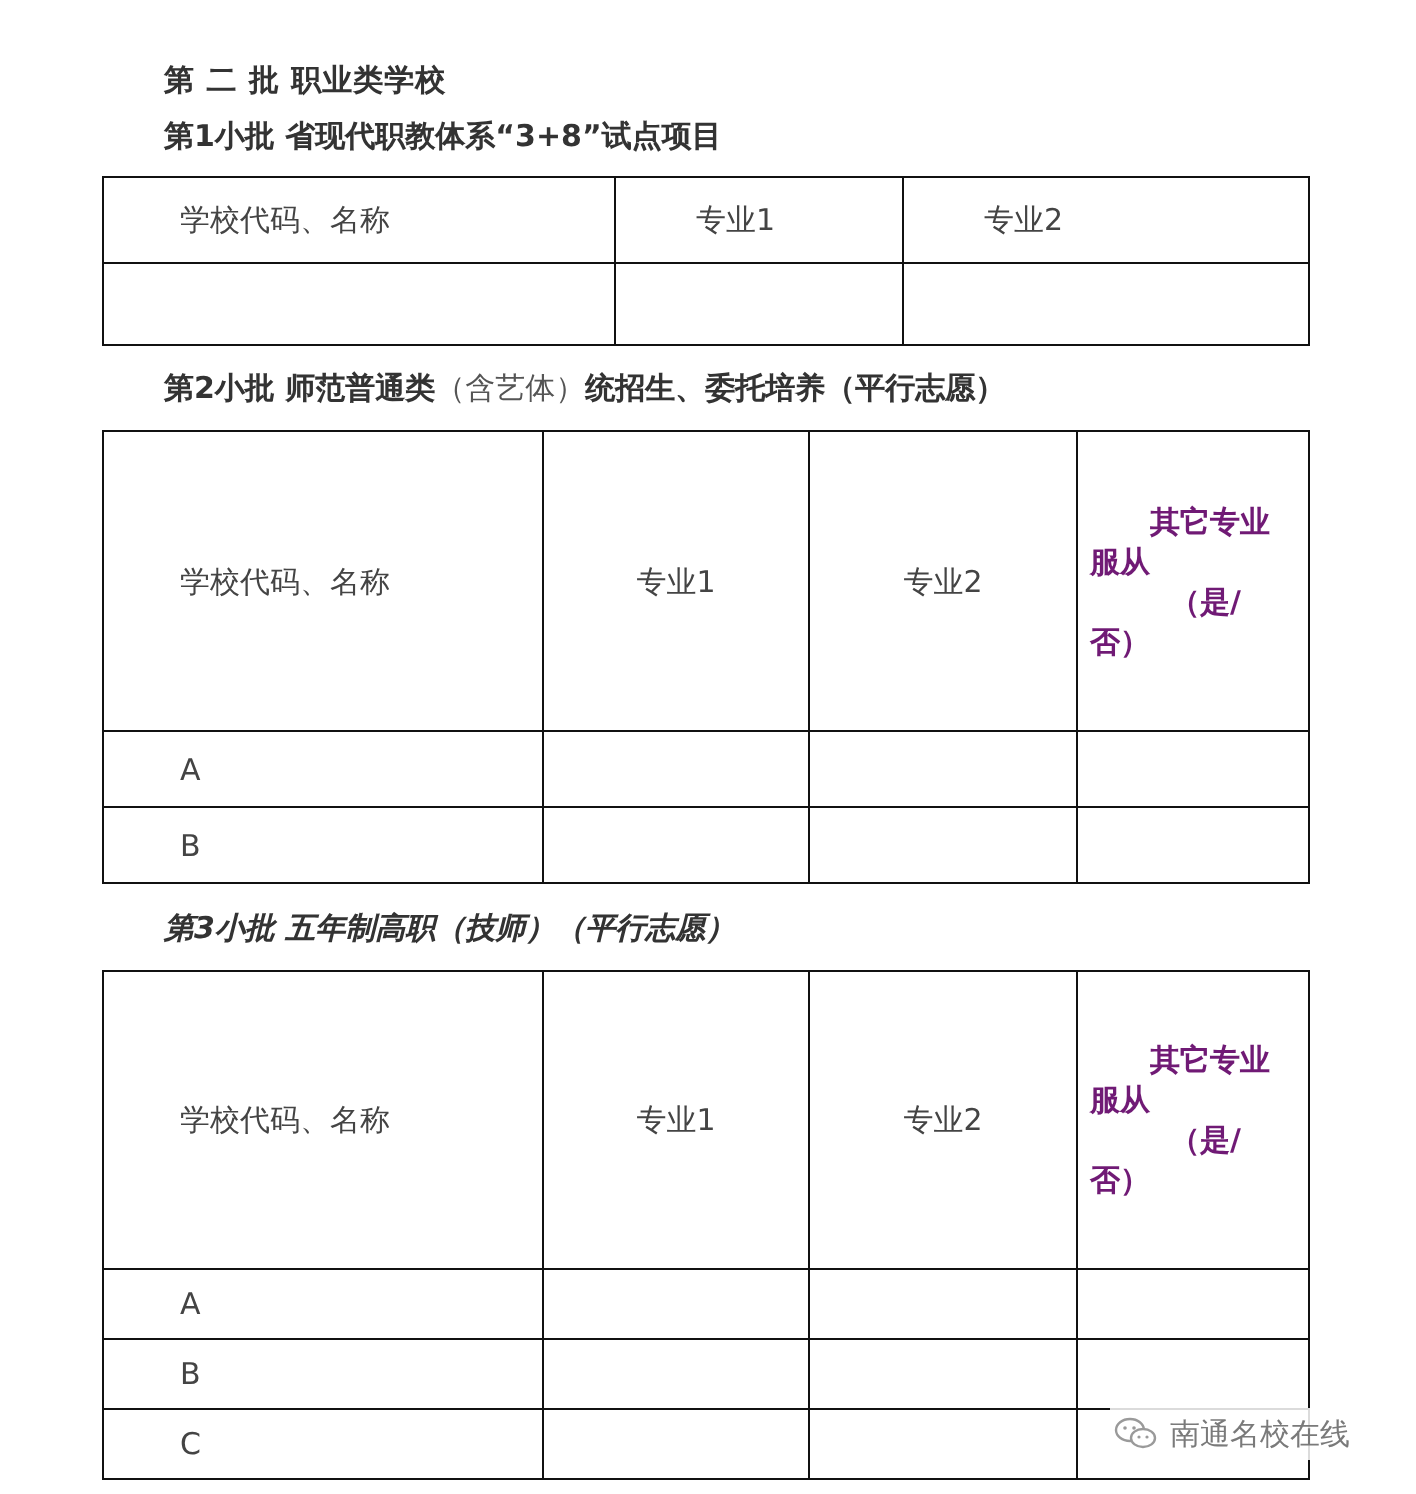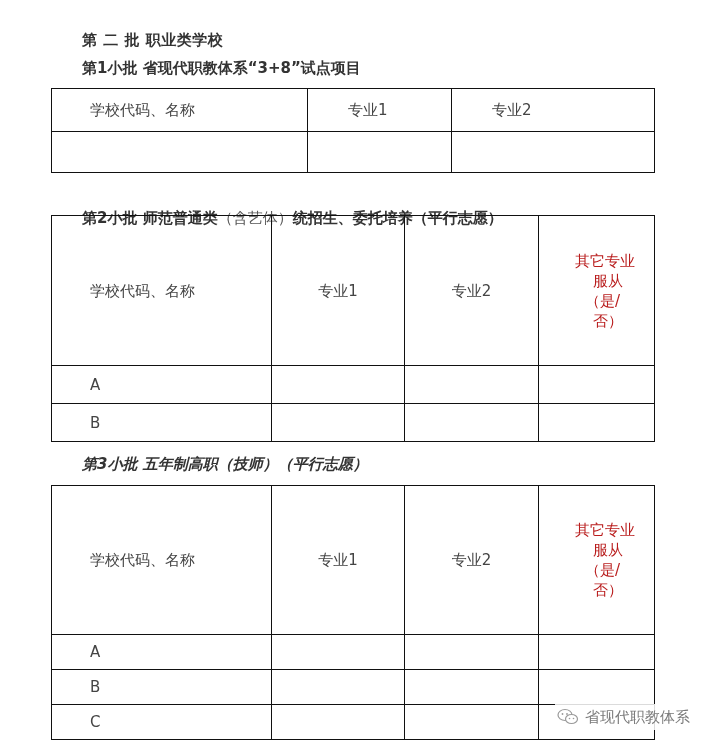--- a/index.html
+++ b/index.html
@@ -23,21 +23,21 @@
       color: #333333;
       white-space: nowrap;
       line-height: 20px;
     }
     .heading .light {
       font-weight: normal;
       color: #555555;
     }
     .batch-title { top: 30px; letter-spacing: 0.5px; }
     .sub1-title { top: 58px; }
-    .sub2-title { top: 184px; margin-top: 24px; }
+    .sub2-title { top: 184px; }
     .sub3-title { top: 454px; font-style: italic; }
 
     table.grid {
       position: absolute;
       left: 51px;
       border-collapse: collapse;
       table-layout: fixed;
       font-size: 15px;
       color: #444444;
     }
@@ -54,24 +54,25 @@
     .cell-left { padding-left: 38px !important; text-align: left; }
     .cell-center { text-align: center; }
     .t1 .c1 { padding-left: 38px; }
     .t1 .c2 { padding-left: 40px; text-align: left; }
     .t1 .c3 { padding-left: 40px; text-align: left; }
 
     .follow {
       font-size: 15px;
       line-height: 36px;
       padding: 0 6px !important;
-      color: #b91c1c;
+      color: #701a75;
+      font-weight: bold;
     }
     .follow .ind1 { display: block; padding-left: 30px; }
-    .follow .ln { display: block; margin-left: 48px; }
+    .follow .ln { display: block; }
     .follow .ind2 { display: block; padding-left: 40px; }
 
     .watermark {
       position: absolute;
       left: 555px;
       top: 704px;
       height: 26px;
       display: flex;
       align-items: center;
       gap: 6px;
@@ -191,14 +192,14 @@
   <span>
     <svg width="22" height="18" viewBox="0 0 22 18">
       <ellipse cx="8" cy="7" rx="7" ry="5.5" fill="none" stroke="#9a9a9a" stroke-width="1.2"></ellipse>
       <ellipse cx="14.5" cy="11" rx="6" ry="4.5" fill="#ffffff" stroke="#9a9a9a" stroke-width="1.2"></ellipse>
       <circle cx="5.5" cy="6" r="0.9" fill="#9a9a9a"></circle>
       <circle cx="10" cy="6" r="0.9" fill="#9a9a9a"></circle>
       <circle cx="12.5" cy="10.5" r="0.8" fill="#9a9a9a"></circle>
       <circle cx="16.5" cy="10.5" r="0.8" fill="#9a9a9a"></circle>
     </svg>
   </span>
-  <span>省现代职教体系</span>
+  <span>南通名校在线</span>
 </div>
 
 </body></html>

